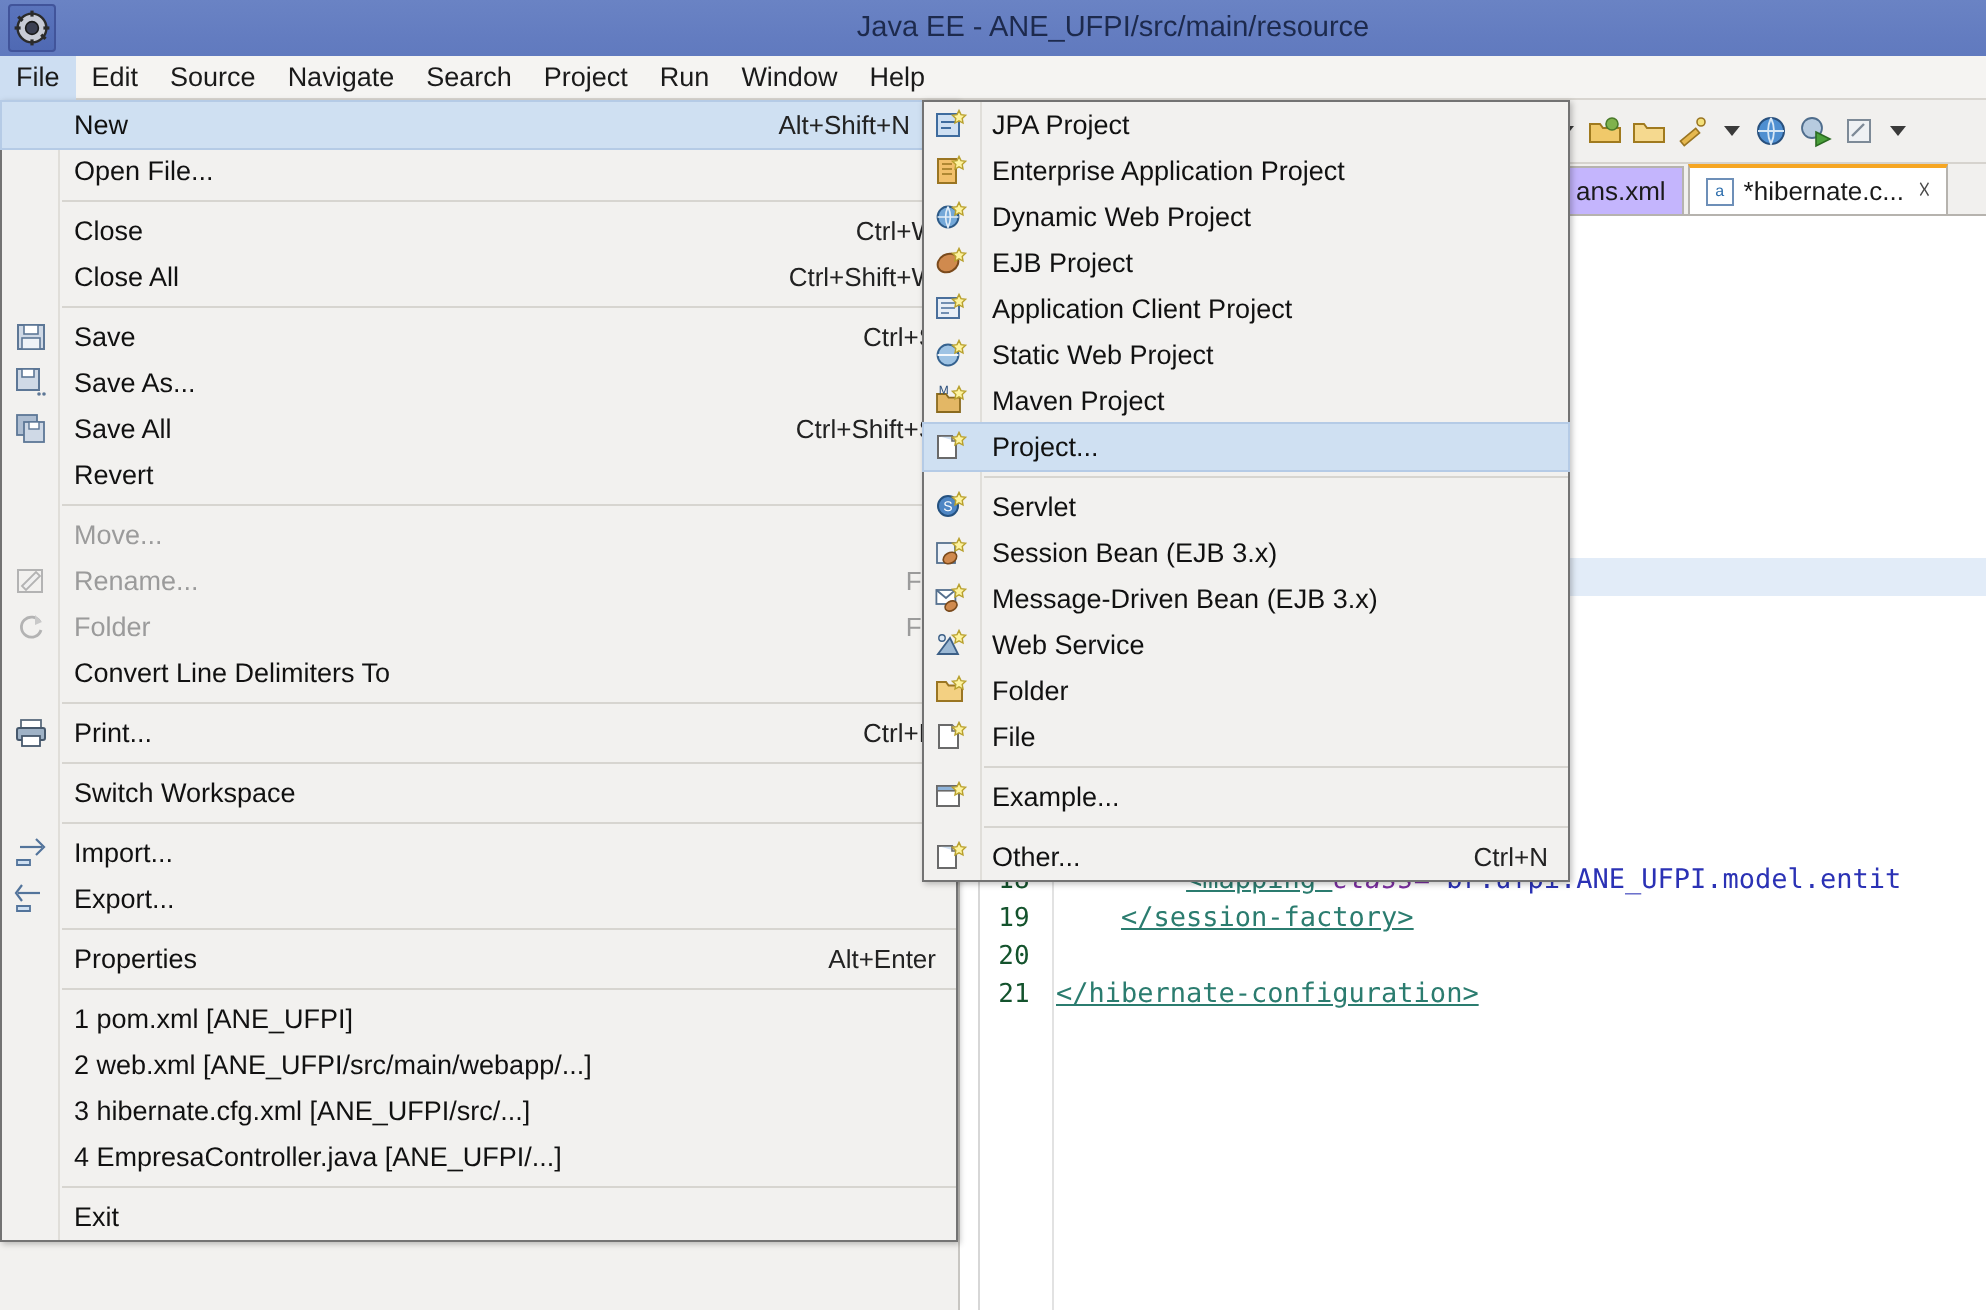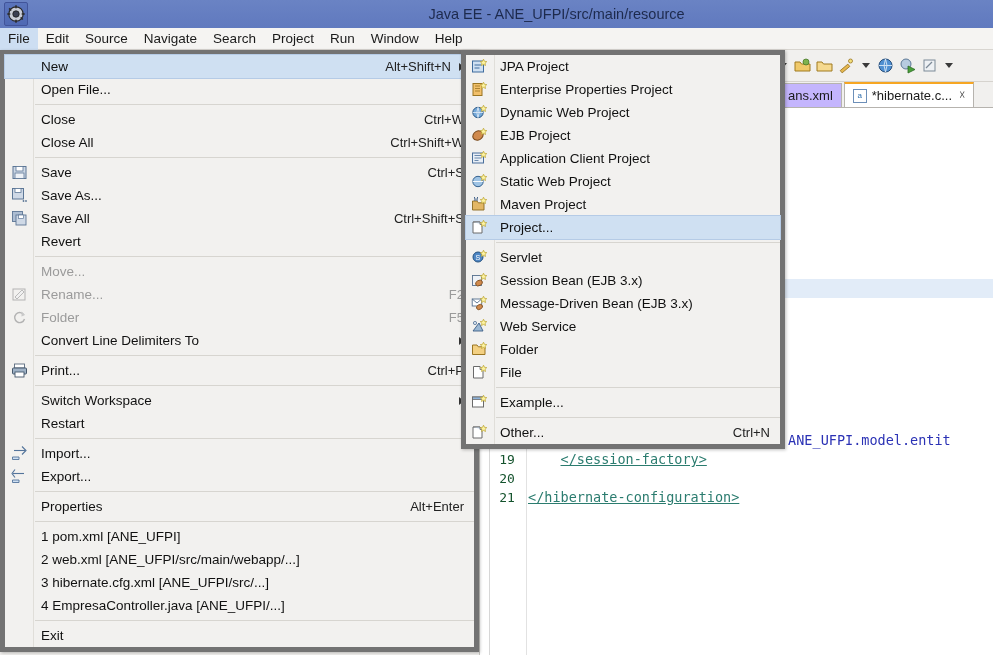--- a/index.html
+++ b/index.html
@@ -126,21 +126,21 @@
   .k-txt{ color:#000000; }
   .k-kw{ color:#6a6a6a; }
   .caret{
     display:inline-block; width:1px; height:14px; background:#000;
     vertical-align:-2px;
   }
 
   
   .menu{
     position:absolute; background:#f2f1ef;
-    border:5px solid #737373; box-shadow:1px 1px 3px rgba(0,0,0,.25);text-align:center;
+    border:1px solid #737373; box-shadow:1px 1px 3px rgba(0,0,0,.25);text-align:center;
   }
   #file-menu{ left:0; top:50px; width:479px; }
   .menu-iconcol{
     position:absolute; left:0; top:0; width:29px; bottom:0;
     background:#f2f1ef; border-right:1px solid #e0ded9;
   }
   .mi{
     position:relative; height:23px; line-height:23px; display:flex;
     align-items:center; font-size:13.5px; color:#111; cursor:default;
     padding-left:36px; padding-right:10px;
@@ -365,23 +365,20 @@
             </svg>
           </span>
           <span class="label">Print...</span>
           <span class="accel">Ctrl+P</span>
         </div>
         <div class="sep"></div>
         <div class="mi">
           <span class="label">Switch Workspace</span>
           <span class="submark" style="margin-left: auto;"></span>
         </div>
-        <div class="mi">
-          <span class="label">Restart</span>
-        </div>
         <div class="sep"></div>
         <div class="mi">
           <span class="micon">
             <svg class="ic" width="17" height="17" viewBox="0 0 17 17">
               <path d="M1.5 12 L8 12 L8 14.5 L1.5 14.5 Z" fill="#cfe0f2" stroke="#53749b" stroke-width=".9"></path>
               <path d="M11 1.5 L15 5.5 L11 9.5" fill="none" stroke="#53749b" stroke-width="1.1"></path>
               <path d="M3 5.5 L14 5.5" stroke="#53749b" stroke-width="1.1" fill="none"></path>
             </svg>
           </span>
           <span class="label">Import...</span>
@@ -435,21 +432,21 @@
           <span class="label">JPA Project</span>
         </div>
         <div class="mi">
           <span class="micon">
             <svg class="ic" width="17" height="17" viewBox="0 0 17 17">
               <rect x="2" y="2.5" width="9" height="12" fill="#f2c06b" stroke="#9a7522" stroke-width="1"></rect>
               <path d="M4 5 h5 M4 7.5 h5 M4 10 h5" stroke="#9a7522" stroke-width=".8"></path>
               <path d="M12.5 1.2 l1 2.1 2.3.3 -1.7 1.6 .4 2.3 -2-1.1 -2 1.1 .4-2.3 -1.7-1.6 2.3-.3z" fill="#fdf3a0" stroke="#b9a12e" stroke-width=".7"></path>
             </svg>
           </span>
-          <span class="label">Enterprise Properties Project</span>
+          <span class="label">Enterprise Application Project</span>
         </div>
         <div class="mi">
           <span class="micon">
             <svg class="ic" width="17" height="17" viewBox="0 0 17 17">
               <circle cx="7" cy="8.5" r="5.2" fill="#74a8d8" stroke="#2d5a87" stroke-width="1"></circle>
               <path d="M1.8 8.5 h10.4 M7 3.3 Q9.4 8.5 7 13.7 Q4.6 8.5 7 3.3" fill="none" stroke="#e3eef8" stroke-width=".8"></path>
               <path d="M12.5 1.2 l1 2.1 2.3.3 -1.7 1.6 .4 2.3 -2-1.1 -2 1.1 .4-2.3 -1.7-1.6 2.3-.3z" fill="#fdf3a0" stroke="#b9a12e" stroke-width=".7"></path>
             </svg>
           </span>
           <span class="label">Dynamic Web Project</span>

